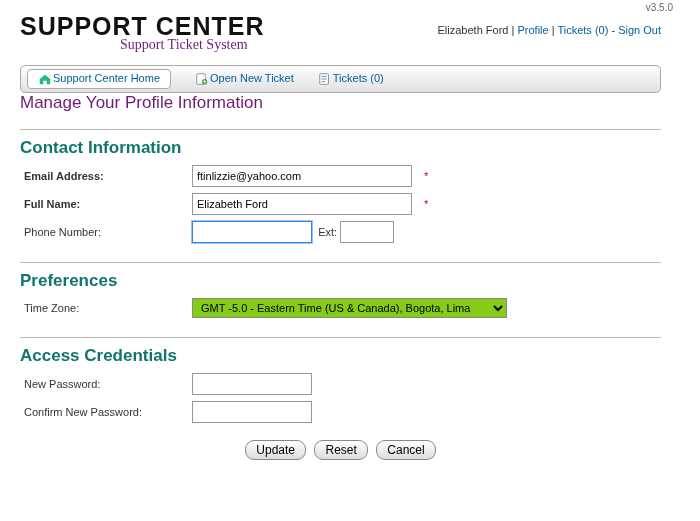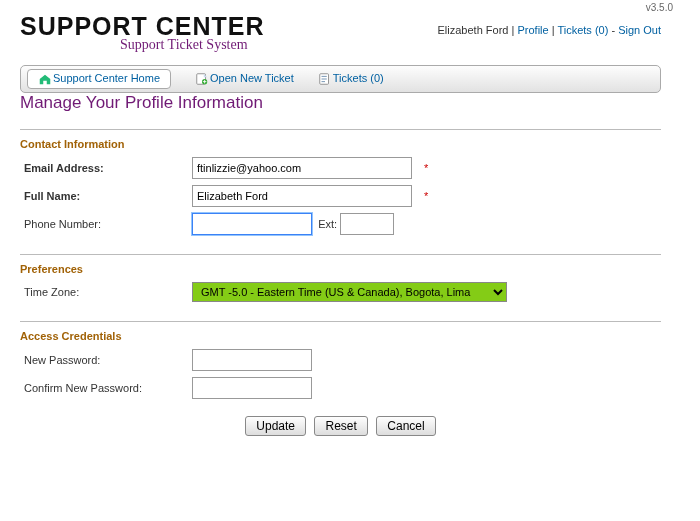--- a/index.html
+++ b/index.html
@@ -12,33 +12,33 @@
   #logo .t1{font-family:Arial,Helvetica,sans-serif;font-weight:bold;font-size:25px;letter-spacing:1px;color:#111}
   #logo .t2{font-family:"Times New Roman",serif;color:#701a75;font-size:14px;margin-left:100px;margin-top:-4px}
   #navbar{margin-top:12px;height:26px;border:1px solid #aaa;border-radius:5px;
     background:linear-gradient(#fdfdfd,#e2e2e2);display:flex;align-items:center;padding:0 6px;gap:24px;font-size:11px}
   .nav-item{display:flex;align-items:flex-start;gap:1px;color:#0060a1;cursor:pointer}
   .nav-item.active{background:#fff;border:1px solid #aaa;border-radius:4px;padding:2px 10px;color:#0060a1}
   .icon{display:inline-block;width:14px;height:14px}
   .page-title{color:#701a75;font-size:17px;}
   .page-sub{font-size:11px;color:#555;margin-top:8px}
   hr.sep{border:none;border-top:1px solid #bbb;margin:16px 0 8px 0}
-  .section-title{font-weight:bold;font-size:11px;color:#a16207;margin-top:8px}
+  .section-title{font-weight:bold;font-size:17px;color:#0f766e;margin-top:8px}
   table.form{border-collapse:collapse;margin-top:4px;font-size:11px;color:#333}
   table.form td{padding:3px 4px;vertical-align:middle}
   table.form td.label{width:160px}
   input[type=text],input[type=password]{font-size:11px;padding:2px 4px;border:1px solid #999;height:16px;background:#fff}
   input.w220{width:210px}
   input.w110{width:110px}
   input.w50{width:44px}
   input.focused{border:1px solid #3b82f6;outline:1px solid #93c5fd}
   .req{color:#c00;font-size:11px;margin-left:4px}
   select{font-size:11px;padding:1px 4px;border:1px solid #888;height:20px;width:315px;background:#84cc16}
   .btnbar{text-align:center;margin-top:14px}
-  button{font-size:12px;padding:2px 10px;border:1px solid #888;border-radius:3px;
+  button{font-size:12px;padding:2px 10px;border:1px solid #888;border-radius:9px;
     background:linear-gradient(#fefefe,#ddd);cursor:pointer;margin:0 2px}
   a{cursor:pointer}
 </style>
 </head>
 <body>
 <div id="container">
 
   <div id="version">v3.5.0</div>
 
   <div id="top-user">

